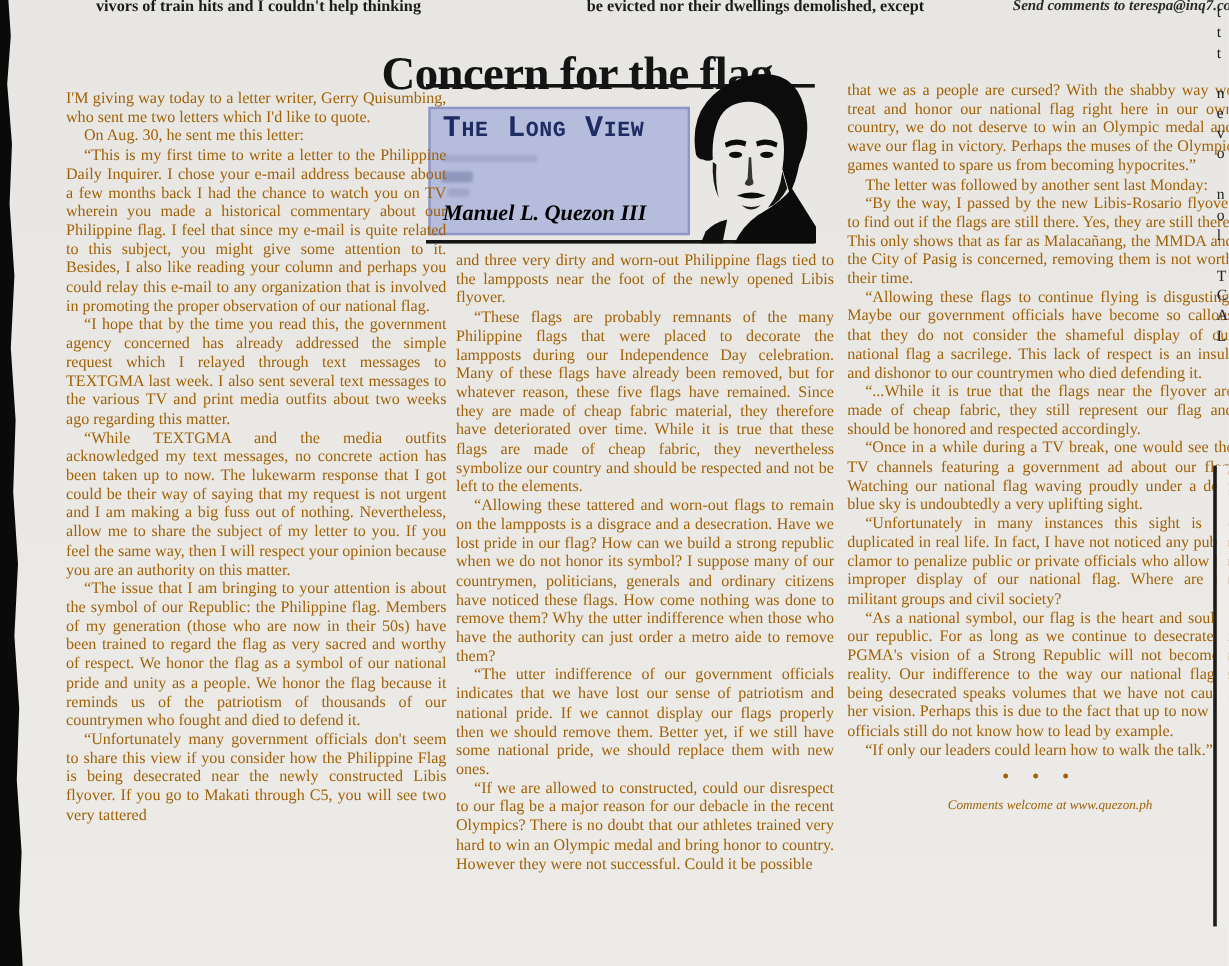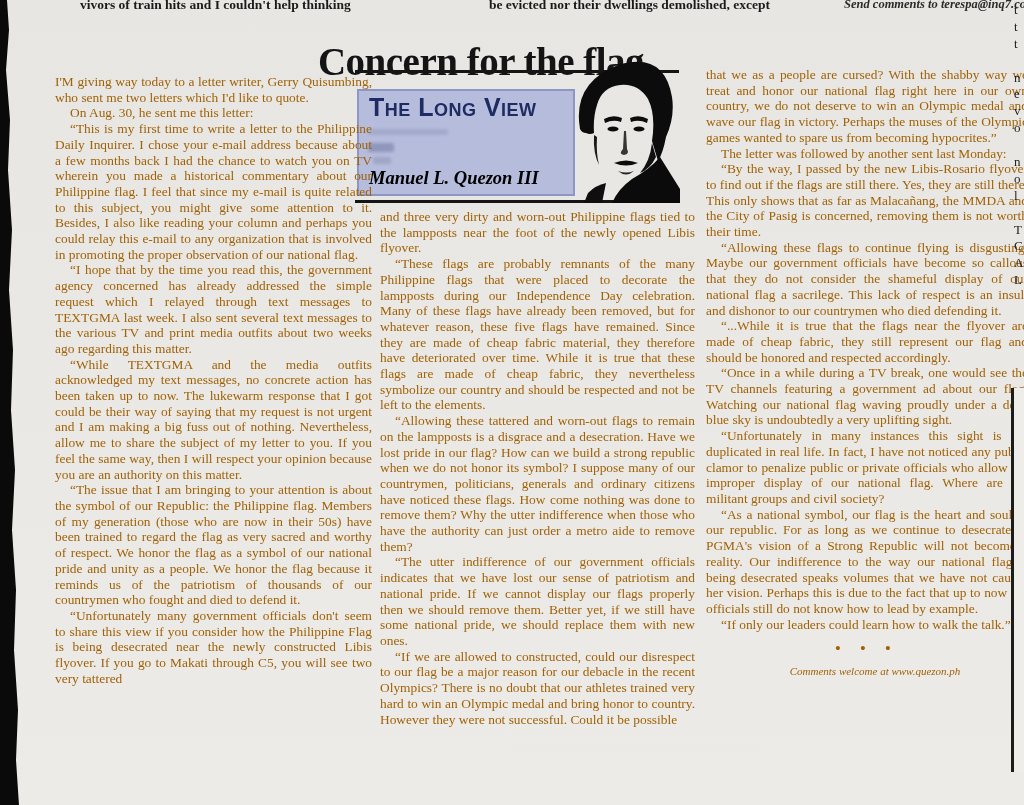--- a/index.html
+++ b/index.html
@@ -31,21 +31,21 @@
   .rule{position:absolute;background:#151515;}
   .rule-top{left:355px;top:70px;width:324px;height:3px;}
   .rule-bottom{left:355px;top:200px;width:324px;height:3px;}
 
   
   .masthead{
     position:absolute;left:357px;top:89px;width:218px;height:107px;
     background:#b6bcdb;border:2px solid #8d96c4;box-sizing:border-box;
   }
   .masthead-title{
-    font-family:Liberation Sans, sans-serif;font-weight:bold;
+    font-family:Liberation Mono, monospace;font-weight:bold;
     font-variant:small-caps;font-size:25px;letter-spacing:0.5px;
     color:#1f2b63;padding:3px 0 0 10px;line-height:26px;
   }
   .smudge{position:absolute;background:rgba(55,65,115,.30);filter:blur(1.5px);border-radius:2px;}
   .smudge-a{left:9px;top:38px;width:80px;height:6px;opacity:.5;}
   .smudge-b{left:9px;top:52px;width:26px;height:9px;}
   .smudge-c{left:14px;top:66px;width:18px;height:7px;opacity:.6;}
   .masthead-author{
     position:absolute;left:10px;bottom:5px;font-style:italic;font-weight:bold;
     font-size:18.5px;color:#000000;font-family:"Liberation Serif", serif;

